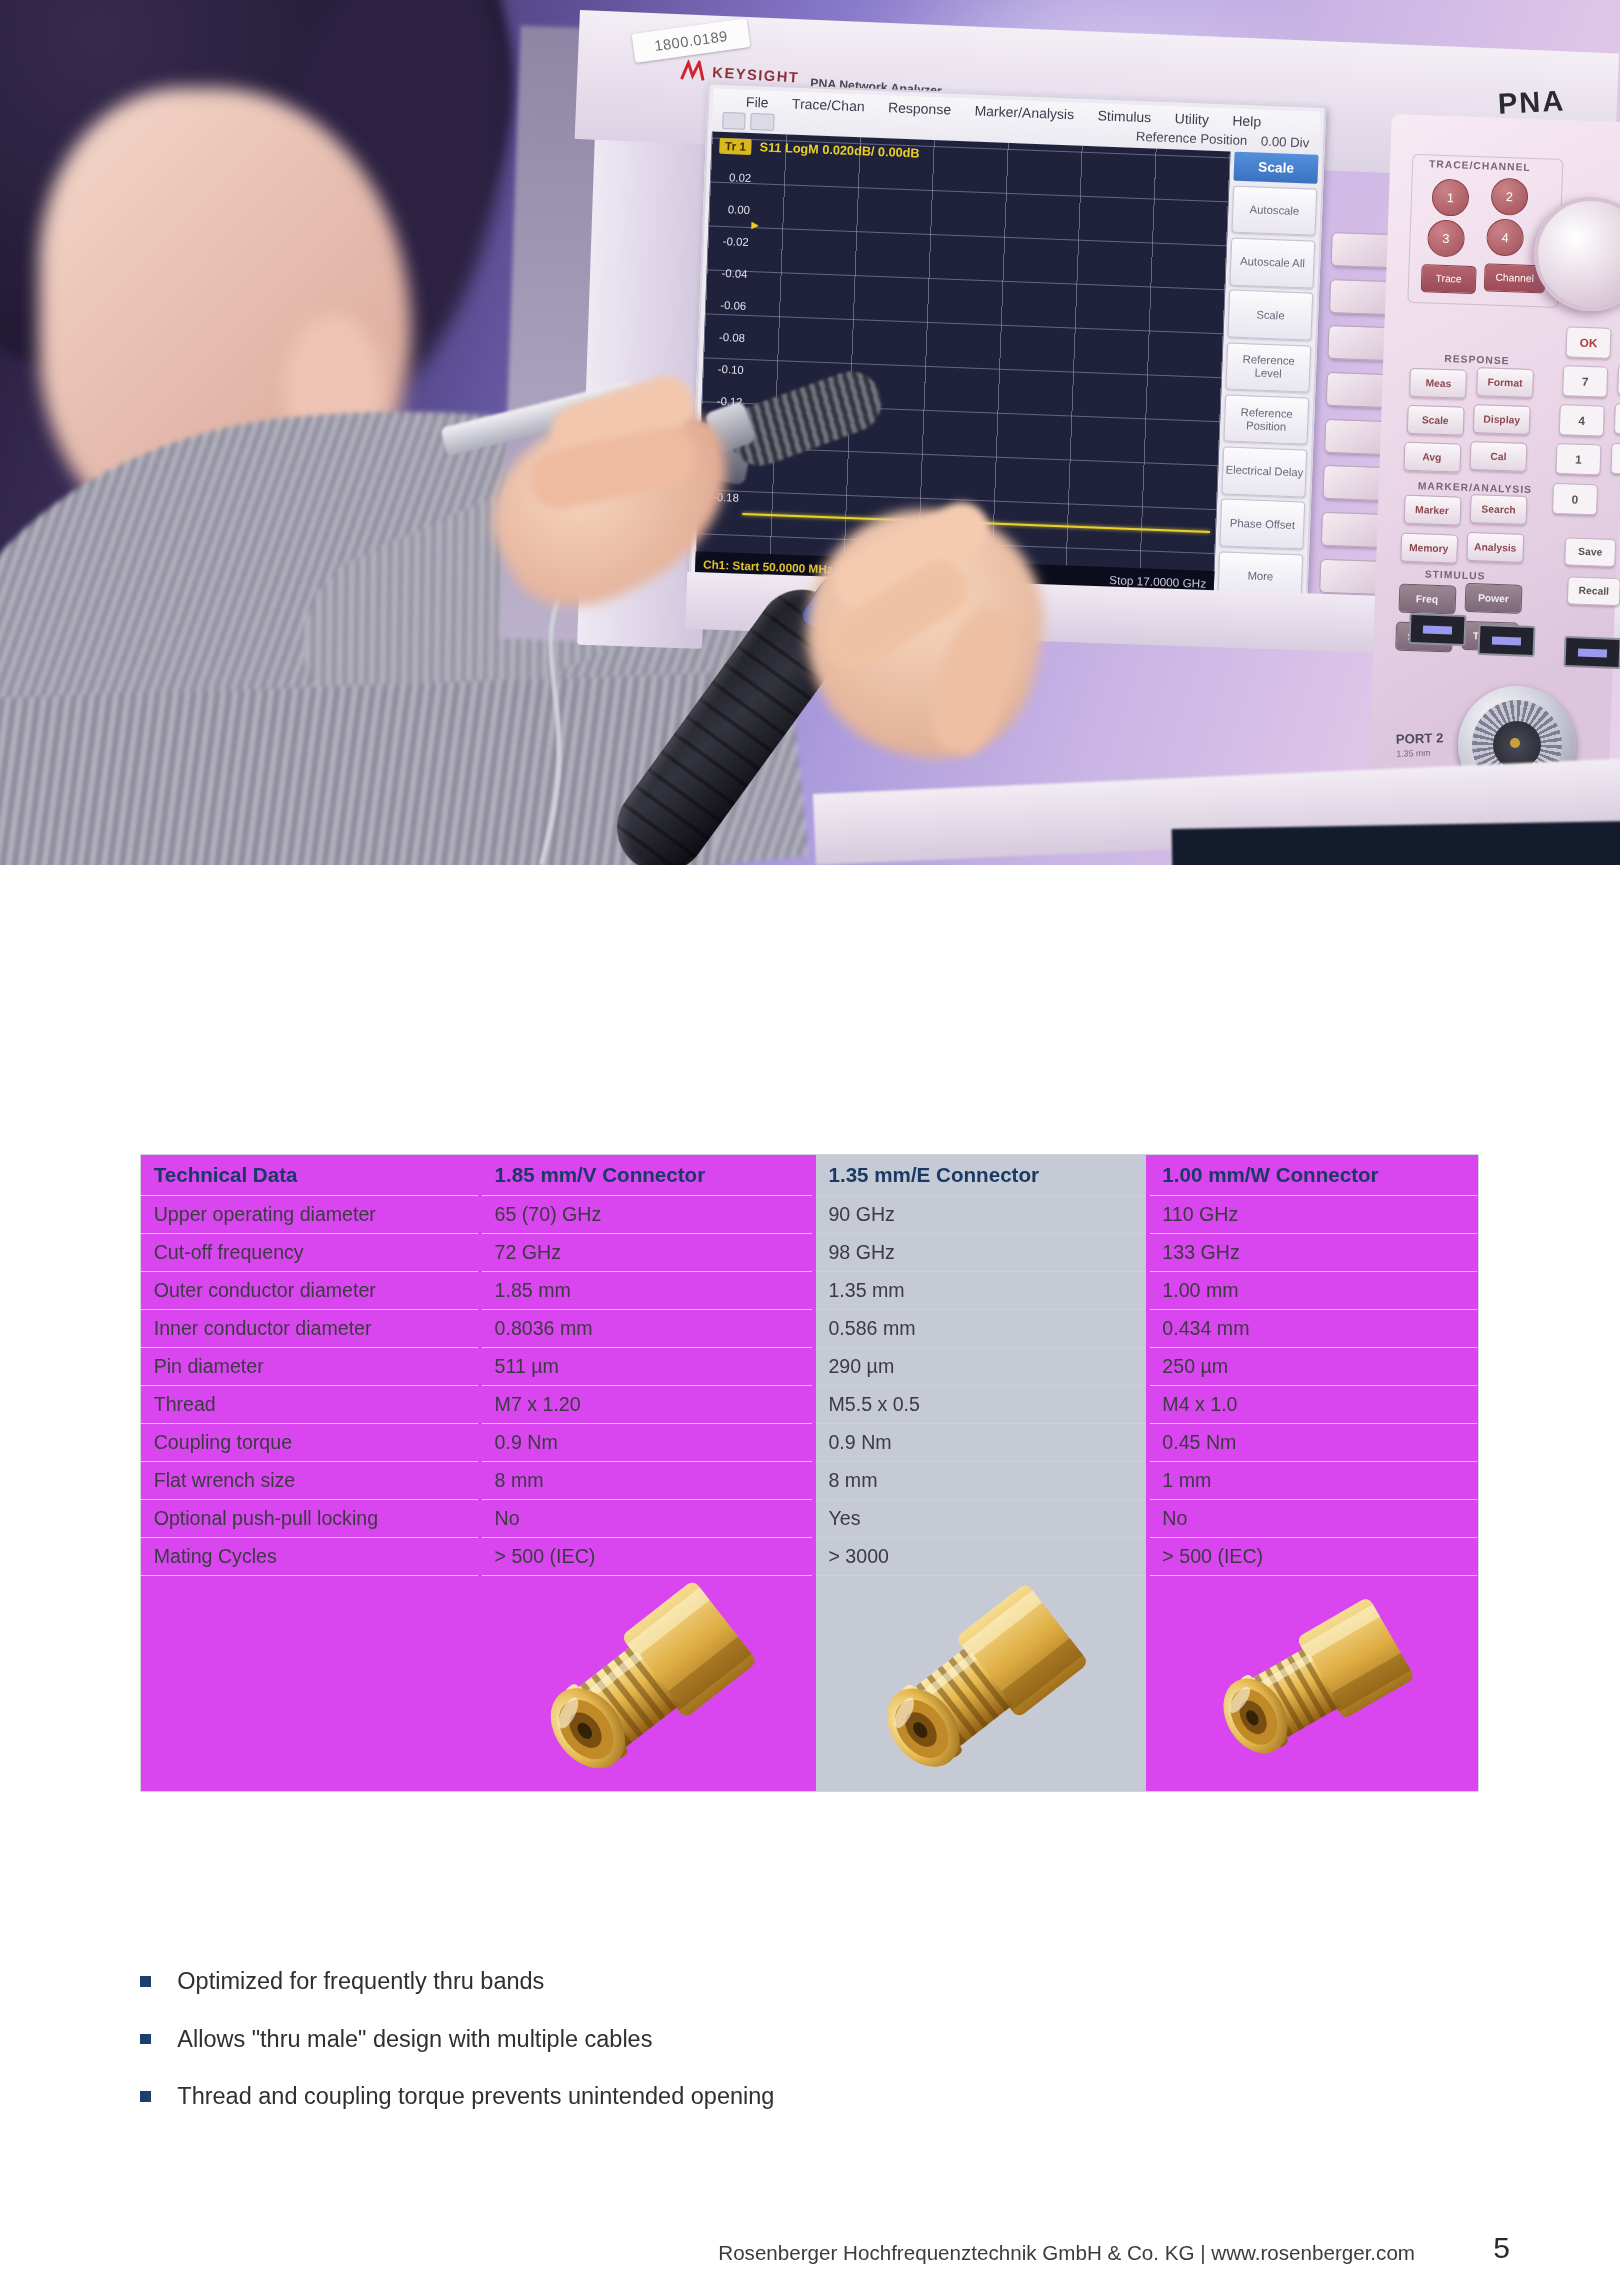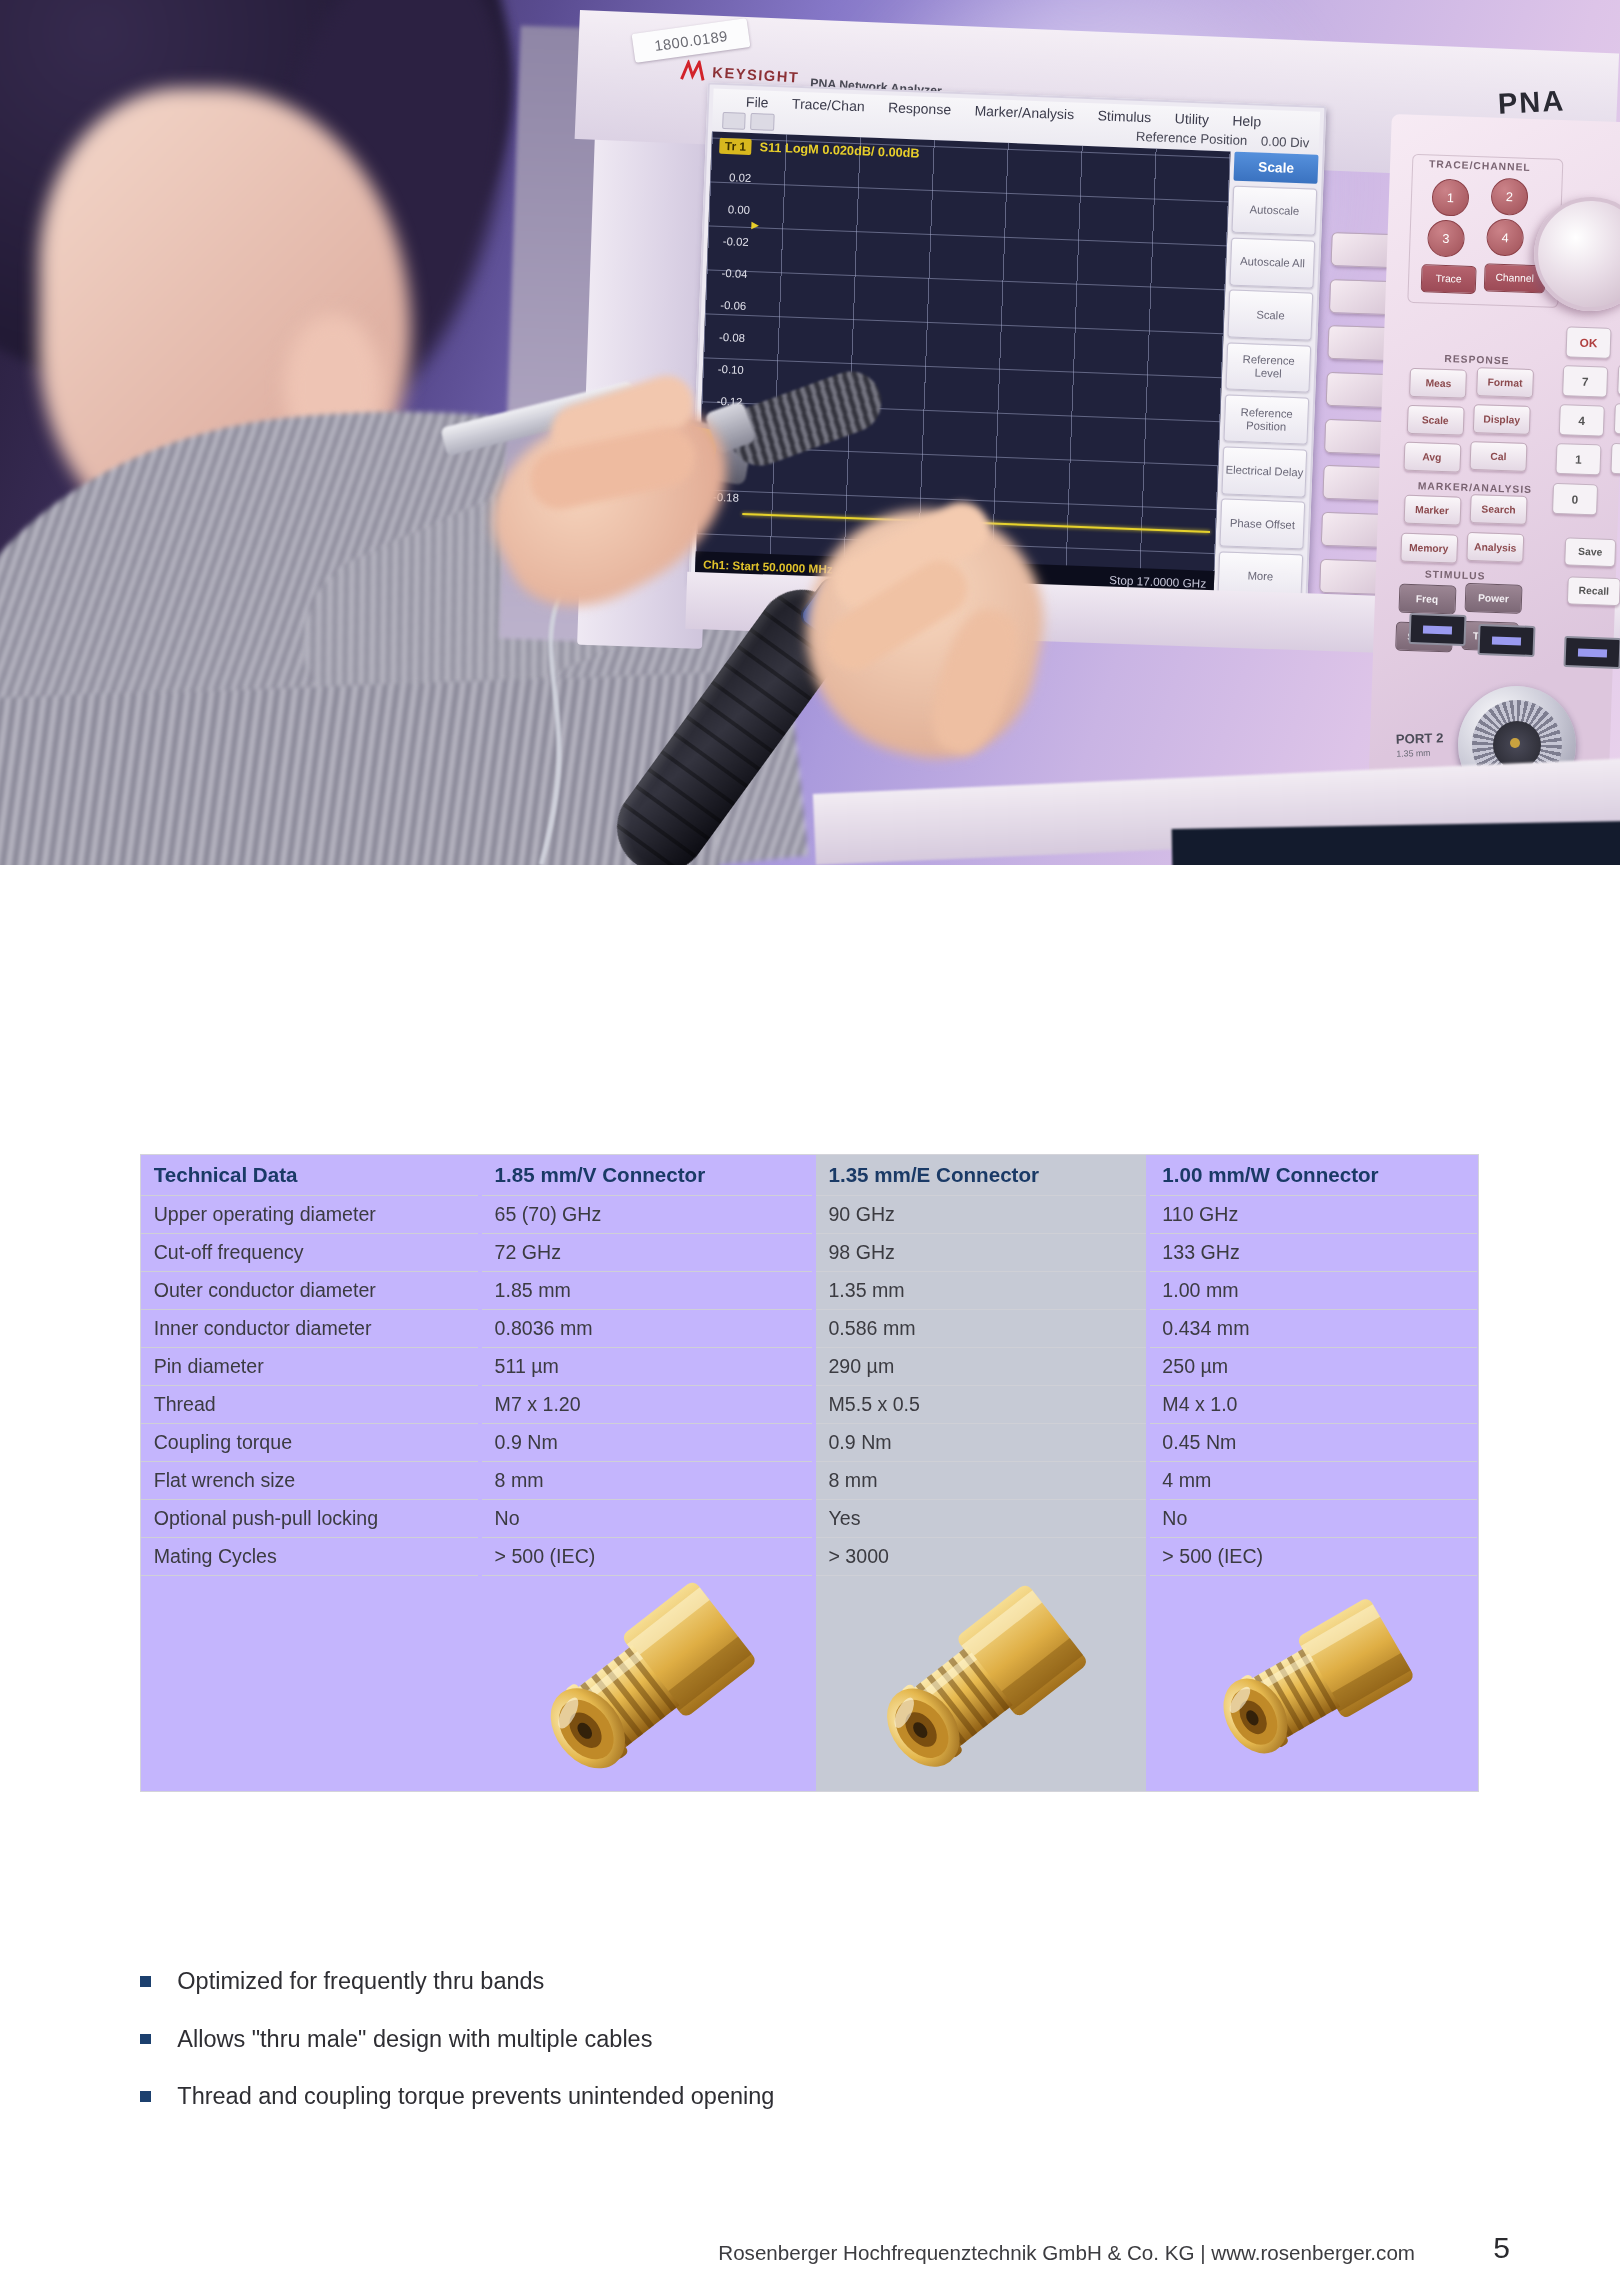--- a/index.html
+++ b/index.html
@@ -154,21 +154,21 @@
   .finger-r2{left:818px;top:588px;width:157px;height:55px;border-radius:27.4px;transform:rotate(-32deg);background:#f0c2a4;filter:blur(3.9px);}
   .thumb-r{left:941px;top:608px;width:69px;height:147px;border-radius:40%;transform:rotate(18deg);background:#eebfa2;filter:blur(4.9px);}
   .pna-badge{left:1498px;top:86px;transform:rotate(-3deg);font-size:29px;font-weight:bold;color:#2a2a33;letter-spacing:2px;}
 
   
   .banner{position:absolute;left:0;top:865px;width:1620px;height:138px;
       background:linear-gradient(96deg,#0a2643 0%,#0c3253 50%,#0f4066 100%);display:flex;align-items:center;}
   .banner h1{margin:0 0 0 140px;font-size:39px;font-weight:400;color:#ffffff;letter-spacing:0.5px;}
 
   
-  .table-wrap{position:absolute;left:140px;top:1154px;width:1337px;height:636px;border:1px solid #d4d4da;background:#c4b5fd;}
+  .table-wrap{position:absolute;left:140px;top:1154px;width:1337px;height:636px;border:1px solid #d4d4da;background:#d946ef;}
   .hl-bg{position:absolute;left:675px;top:0;width:330px;height:100%;background:#c6cad5;}
   .tgrid{position:relative;display:grid;grid-template-columns:337px 330px 330px 327px;column-gap:3.9px;
       grid-template-rows:41px repeat(10,38px) 213px;}
   .cell{display:flex;align-items:center;padding-left:12.7px;border-bottom:1px solid #cfd0d6;
       font-size:19.6px;color:#3b3b41;}
   .cell.hdr{font-weight:bold;color:#1a3a66;font-size:20.6px;}
   .cell.img-cell{border-bottom:none;justify-content:center;padding-left:0;align-items:center;}
 
   
   .adv-title{position:absolute;left:140px;top:1898px;font-size:37px;font-weight:400;color:#1c406e;}
@@ -471,21 +471,21 @@
       <div class="cell">M4 x 1.0</div>
 
       <div class="cell">Coupling torque</div>
       <div class="cell">0.9 Nm</div>
       <div class="cell">0.9 Nm</div>
       <div class="cell">0.45 Nm</div>
 
       <div class="cell">Flat wrench size</div>
       <div class="cell">8 mm</div>
       <div class="cell">8 mm</div>
-      <div class="cell">4 mm</div>
+      <div class="cell">1 mm</div>
 
       <div class="cell">Optional push-pull locking</div>
       <div class="cell">No</div>
       <div class="cell">Yes</div>
       <div class="cell">No</div>
 
       <div class="cell">Mating Cycles</div>
       <div class="cell">&gt; 500 (IEC)</div>
       <div class="cell">&gt; 3000</div>
       <div class="cell">&gt; 500 (IEC)</div>

